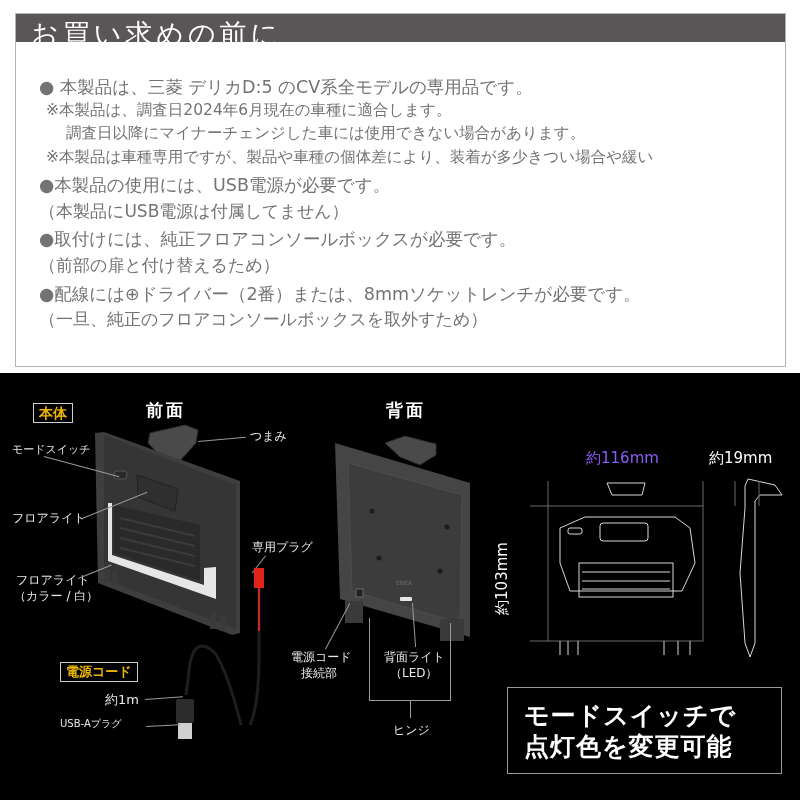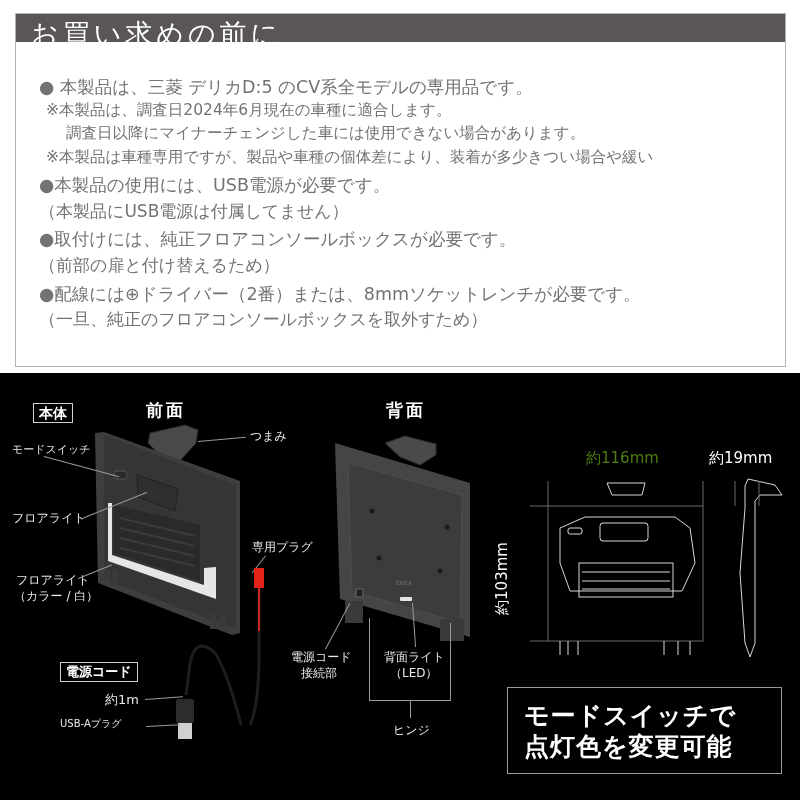--- a/index.html
+++ b/index.html
@@ -27,21 +27,21 @@
   .line.paren { font-size: 17px; padding-left: 0; margin-top: 5px; }
   .line.gap { margin-top: 5px; }
 
   
   .dark {
     position: absolute; left: 0; top: 373px; width: 800px; height: 427px;
     background: #000000; color: #ffffff;
   }
   .lbl { position: absolute; white-space: nowrap; color: #e8e8e8; font-size: 12px; }
   .boxed-label {
-    position: absolute; border: 1px solid #cfcfcf; color: #ffffff;
+    position: absolute; border: 1px solid #cfcfcf; color: #eab308;
     font-weight: bold; font-size: 14px; padding: 1px 5px; line-height: 16px;
   }
   .view-title { position: absolute; font-size: 17px; font-weight: bold; color: #ffffff; letter-spacing: 3px; }
   .leader { position: absolute; height: 1px; background: #9a9a9a; transform-origin: 0 0; }
 
   .feature-box {
     position: absolute; left: 507px; top: 314px; width: 275px; height: 87px;
     border: 1px solid #9a9a9a; padding: 12px 0 0 16px;
   }
   .feature-box .fl { font-size: 25px; font-weight: bold; color: #ffffff; line-height: 31px; letter-spacing: 1px; white-space: nowrap; }
@@ -184,21 +184,21 @@
     <g stroke="#6a6a6a" stroke-width="1">
       <line x1="548" y1="108" x2="548" y2="133"></line>
       <line x1="703" y1="108" x2="703" y2="133"></line>
       <line x1="735" y1="108" x2="735" y2="133"></line>
       <line x1="759" y1="108" x2="759" y2="133"></line>
       <line x1="530" y1="133" x2="548" y2="133"></line>
       <line x1="530" y1="268" x2="548" y2="268"></line>
     </g>
   </svg>
 
-  <div class="lbl" style="left:586px; top:76px; font-size:15px; color:#4d7c0f;">約116mm</div>
+  <div class="lbl" style="left:586px; top:76px; font-size:15px; color:#8b5cf6;">約116mm</div>
   <div class="lbl" style="left:709px; top:76px; font-size:15px; color:#ffffff;">約19mm</div>
   <div class="lbl" style="left:466px; top:196px; font-size:15px; color:#ffffff; transform:rotate(-90deg); transform-origin:center;">約103mm</div>
 
   <div class="feature-box">
     <div class="fl">モードスイッチで</div>
     <div class="fl">点灯色を変更可能</div>
   </div>
 </section>
 
 </body></html>

